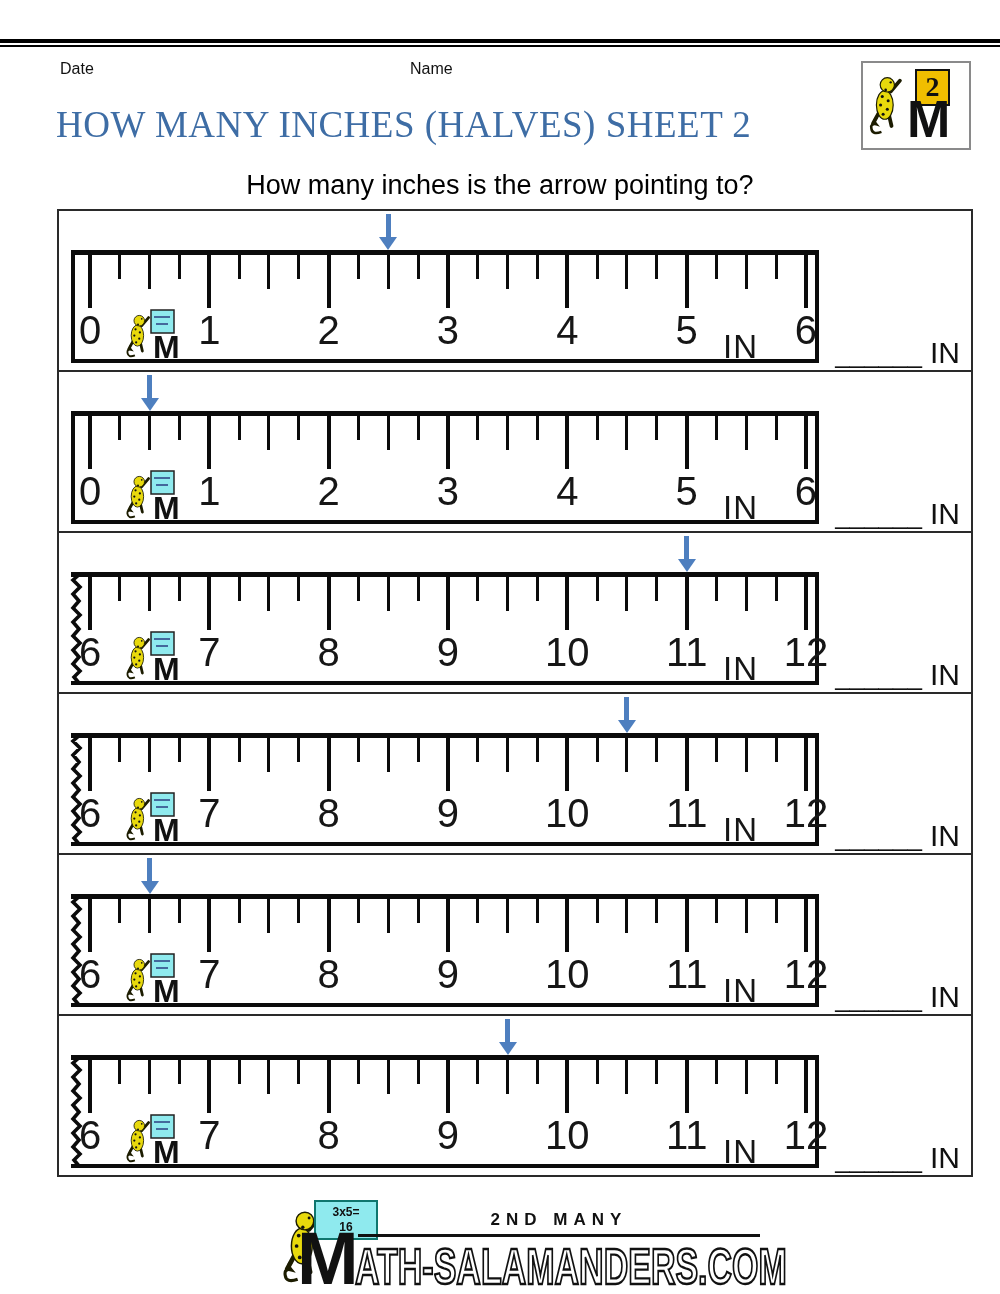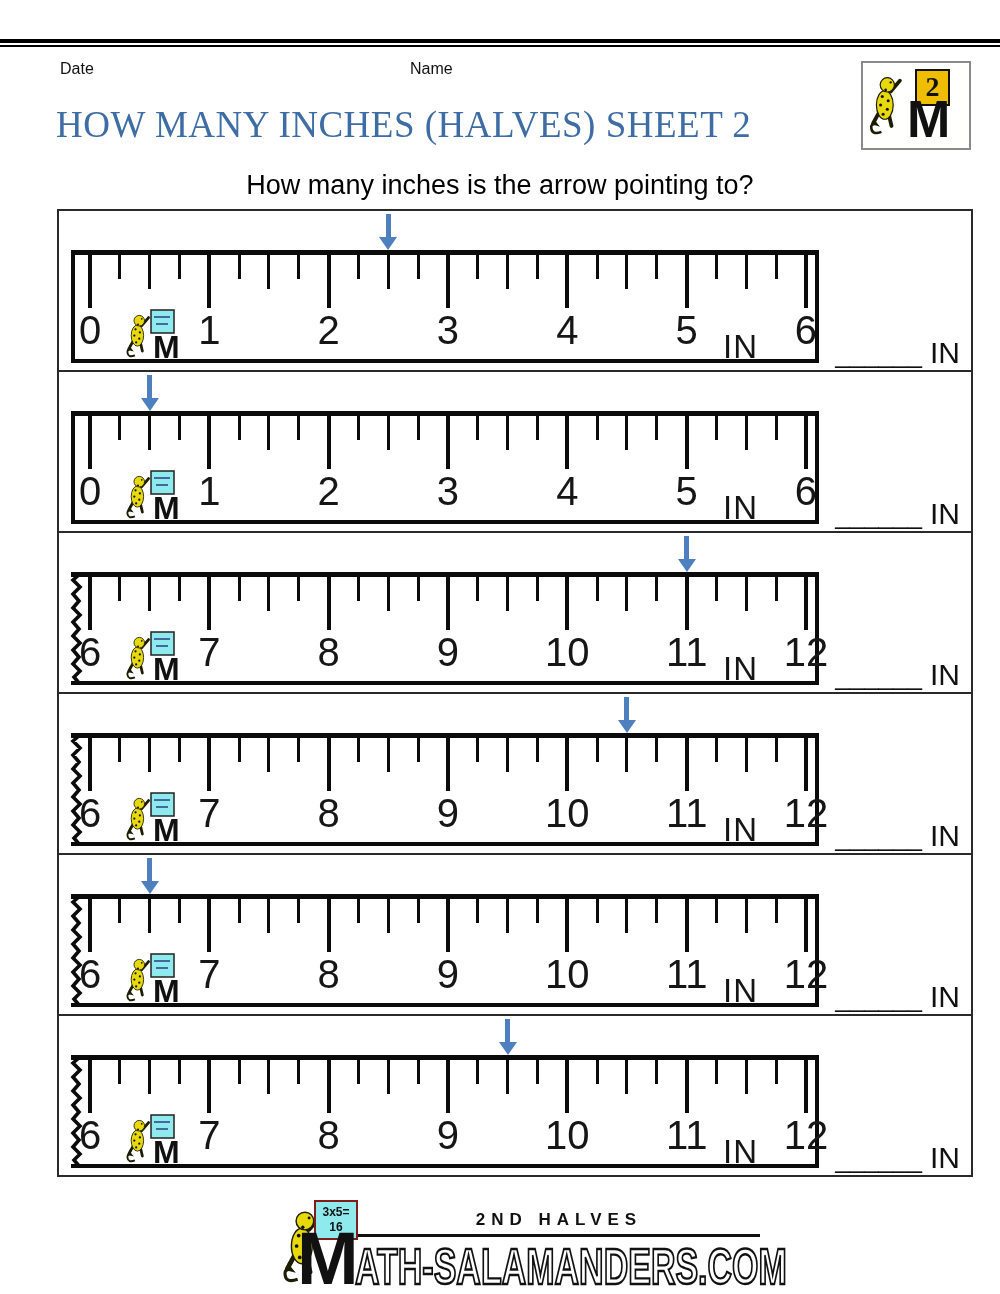--- a/index.html
+++ b/index.html
@@ -50,22 +50,22 @@
   .num{position:absolute;top:60px;transform:translateX(-50%);font-size:40px;line-height:1;
        color:#161616;}
   .ruler-unit{position:absolute;left:652px;top:78px;font-size:33px;letter-spacing:1px;color:#161616;}
   .watermark{position:absolute;left:54px;top:58px;width:66px;height:52px;}
   .answer{position:absolute;right:11px;bottom:2px;white-space:nowrap;line-height:1.05;}
   .answer .blank{font-size:26px;letter-spacing:0;}
   .answer .unit{font-size:30px;margin-left:8px;}
   
   .footer{position:absolute;left:0;top:1198px;width:1000px;height:96px;}
   .footer .sala{position:absolute;left:281px;top:6px;width:52px;height:84px;}
-  .footer .sign{position:absolute;left:314px;top:2px;width:44px;height:40px;box-sizing:border-box;
-                background:var(--sign-cyan);border:2px solid #7f1d1d;text-align:center;
+  .footer .sign{position:absolute;left:314px;top:2px;width:64px;height:40px;box-sizing:border-box;
+                background:var(--sign-cyan);border:2px solid #0f766e;text-align:center;
                 font-size:12px;font-weight:bold;line-height:1.25;padding-top:3px;}
   .footer .rule-line{position:absolute;left:358px;top:36px;width:402px;height:3px;background:#111;}
   .footer .grade-label{position:absolute;left:358px;top:12px;width:402px;text-align:center;
                 font-size:17px;font-weight:bold;letter-spacing:6px;}
   .brand{position:absolute;left:297px;top:24px;white-space:nowrap;}
   .brand-m{font-size:74px;font-weight:bold;color:#111;line-height:1;vertical-align:baseline;}
   .brand-rest{display:inline-block;transform:scaleX(0.68);transform-origin:left bottom;
               font-size:50px;font-weight:800;color:#fff;-webkit-text-stroke:2.4px #111;
               letter-spacing:0px;line-height:1;vertical-align:baseline;margin-left:-4px;}
 </style>
@@ -614,17 +614,17 @@
           <circle cx="23" cy="43" r="1.8"></circle>
     <circle cx="18" cy="49" r="1.8"></circle>
           <circle cx="21" cy="20" r="1.6"></circle>
   </g>
 </svg></span>
   <div class="sign">
     <div>3x5=</div>
     <div>16</div>
   </div>
   <div class="rule-line"></div>
-  <div class="grade-label">2ND HALVES</div>
+  <div class="grade-label">2ND MANY</div>
   <div class="brand">
     <span class="brand-m">M</span><span class="brand-rest">ATH-SALAMANDERS.COM</span>
   </div>
 </div>
 
 </body></html>

